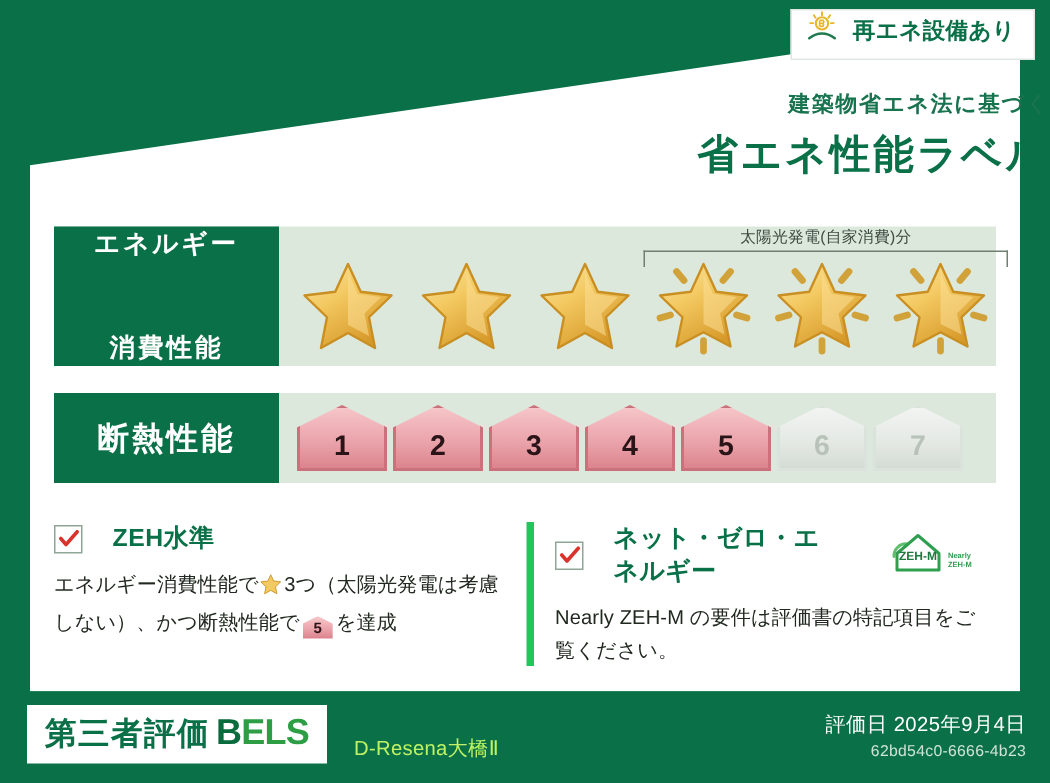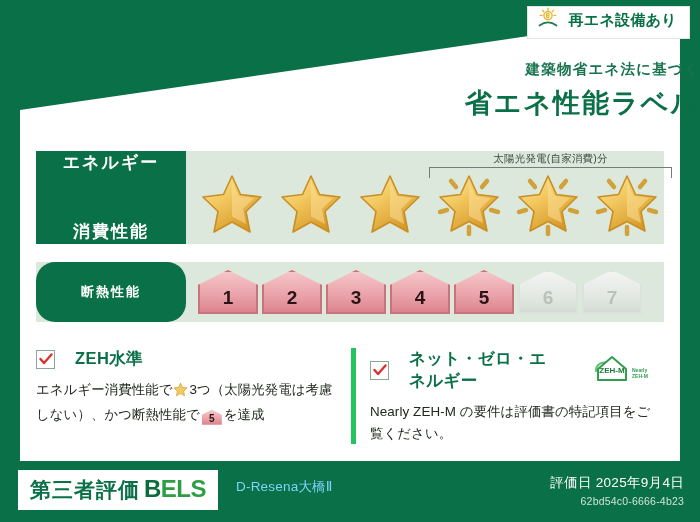--- a/index.html
+++ b/index.html
@@ -69,21 +69,21 @@
   .row-insul  { top: 262px; height: 60px; }
   .metric-label {
     width: 150px; flex: none;
     background: #0a7047;
     color: #ffffff;
     display: flex; flex-direction: column;
     align-items: center; justify-content: center;
     font-weight: bold; letter-spacing: 2px;
   }
   .row-energy .metric-label { font-size: 17px; line-height: 1.45; gap: 44px; }
-  .row-insul  .metric-label { font-size: 13px; border-radius: 19px; }
+  .row-insul  .metric-label { font-size: 21px; }
   .metric-body { flex: 1; position: relative; }
 
   
   .star-strip {
     display: flex; align-items: center;
     height: 100%; padding-left: 6px; padding-top: 12px;
   }
   .star-cell {
     position: relative;
     width: 79px; height: 72px;
@@ -183,22 +183,22 @@
     padding: 5px 12px 6px 12px;
     display: flex; align-items: baseline; gap: 4px;
   }
   .bels-jp {
     font-size: 21px; font-weight: bold; color: #0a7047; letter-spacing: 1px;
   }
   .bels-mark { font-size: 24px; font-weight: bold; letter-spacing: -0.5px; }
   .bels-mark .b1 { color: #0a6b3d; }
   .bels-mark .b2 { color: #2e9e45; }
   .bldg-name {
-    position: absolute; left: 236px; top: 16px;
-    font-size: 13.5px; color: #7dd3fc; letter-spacing: 0.2px;
+    position: absolute; left: 236px; top: 28px;
+    font-size: 13.5px; color: #bef264; letter-spacing: 0.2px;
   }
   .foot-right {
     position: absolute; right: 16px; top: 12px; text-align: right;
   }
   .eval-date { font-size: 13.5px; color: #ffffff; letter-spacing: 0.3px; }
   .eval-id  { font-size: 10.5px; color: #cfe3d7; margin-top: 3px; letter-spacing: 0.2px; }
 </style>
 </head>
 <body>
 

